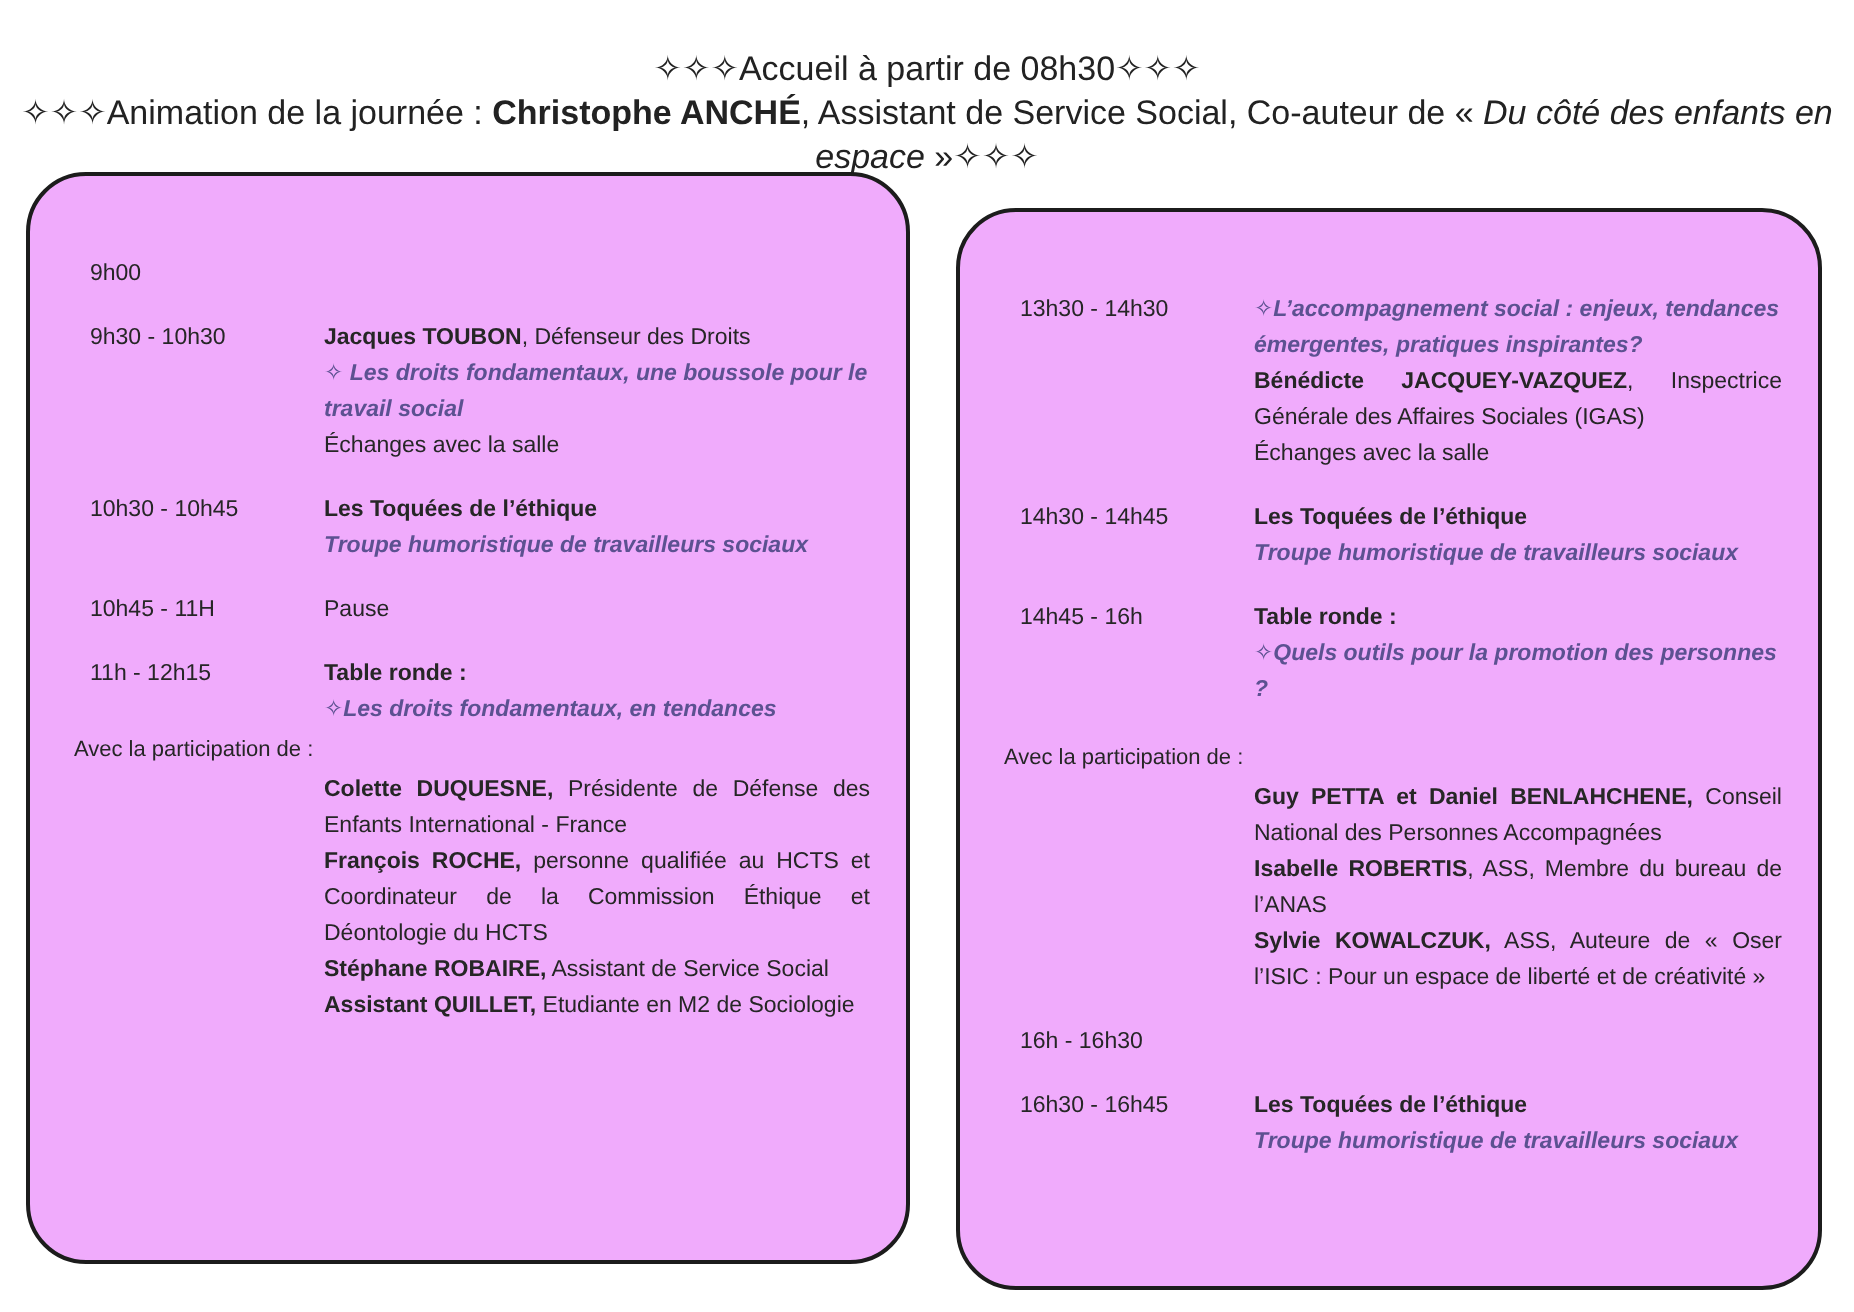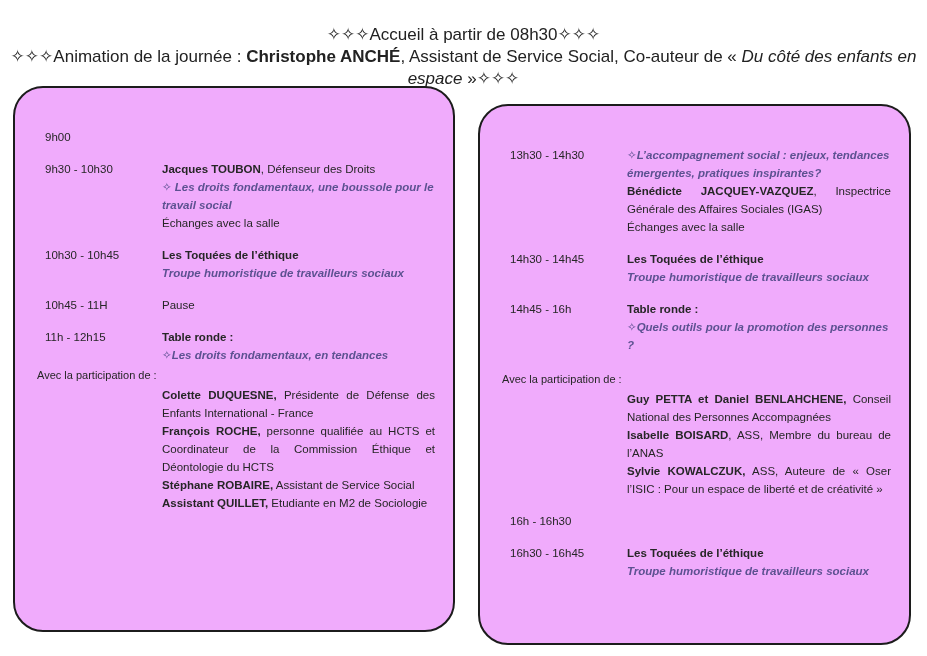--- a/index.html
+++ b/index.html
@@ -111,21 +111,21 @@
       </div>
       <div class="row tight">
       </div>
       <div class="row">
         <div class="full-label">Avec la participation de :</div>
       </div>
       <div class="row tight">
         <div class="time"></div>
         <div class="content">
           <div class="line"><span class="b">Guy PETTA et Daniel BENLAHCHENE,</span><span> Conseil National des Personnes Accompagnées</span></div>
-          <div class="line"><span class="b">Isabelle BOISARD</span><span>, ASS, Membre du bureau de l’ANAS</span></div>
+          <div class="line"><span class="b">Isabelle ROBERTIS</span><span>, ASS, Membre du bureau de l’ANAS</span></div>
           <div class="line"><span class="b">Sylvie KOWALCZUK,</span><span> ASS, Auteure de « Oser l’ISIC : Pour un espace de liberté et de créativité »</span></div>
         </div>
       </div>
       <div class="row">
         <div class="time">16h - 16h30</div>
       </div>
       <div class="row">
         <div class="time">16h30 - 16h45</div>
         <div class="content">
           <div class="line"><span class="b">Les Toquées de l’éthique</span></div>

